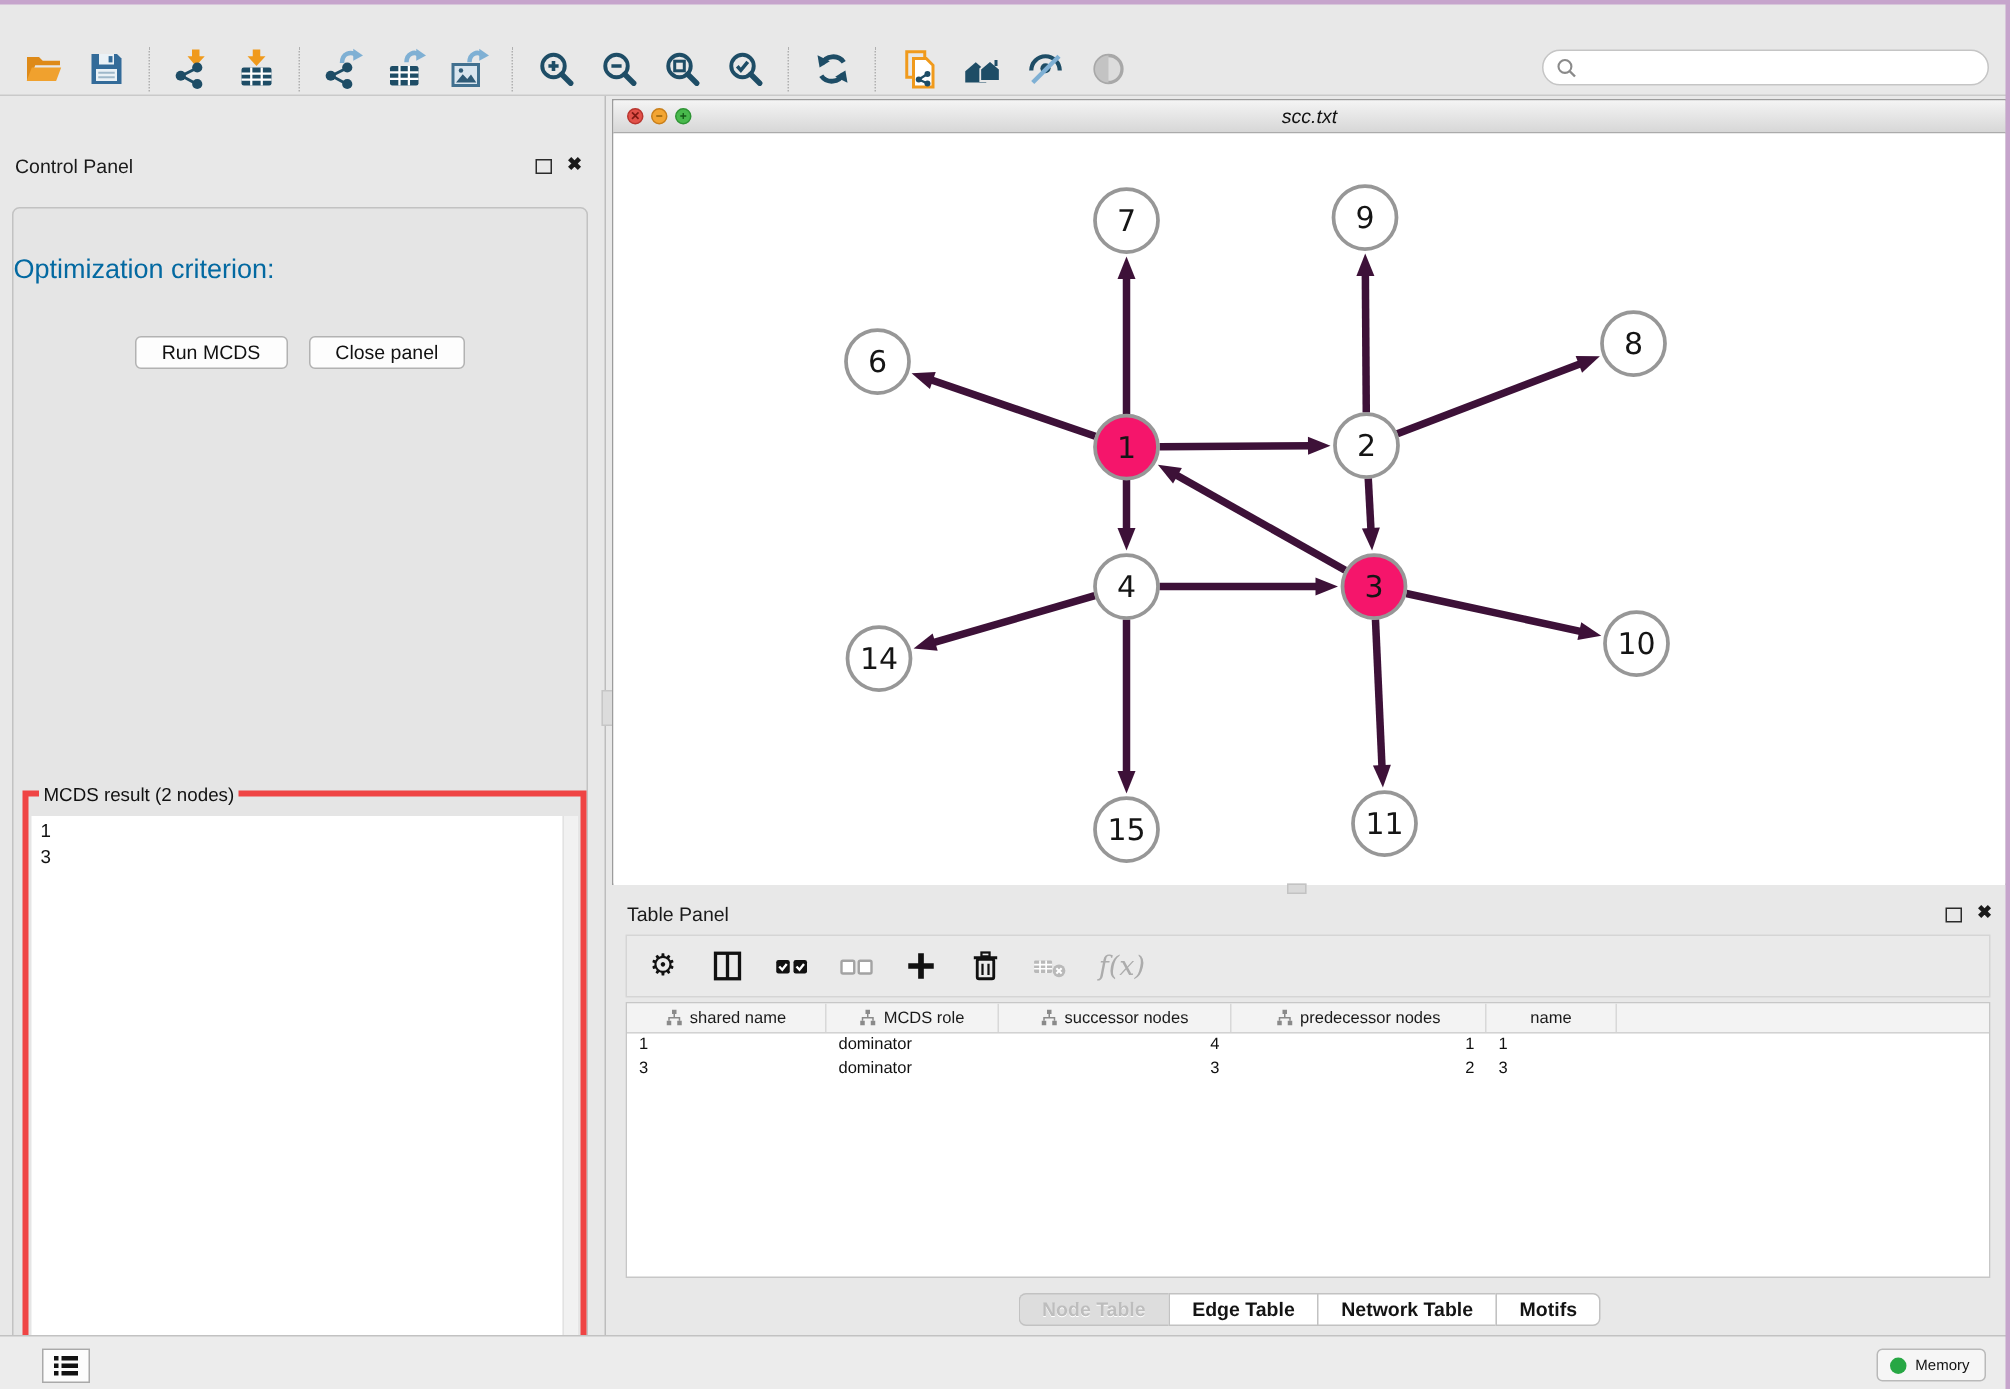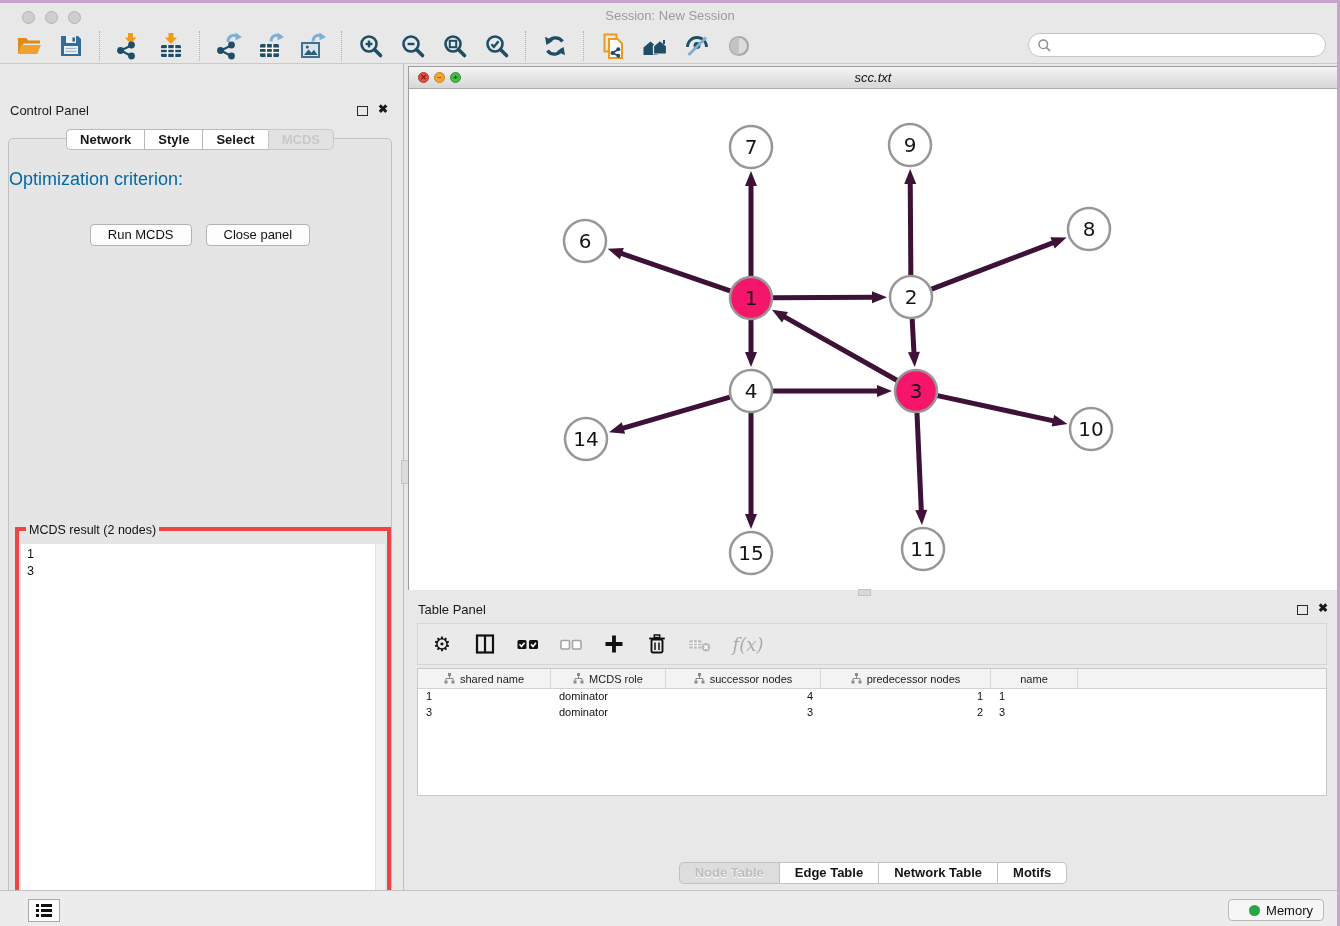--- a/index.html
+++ b/index.html
@@ -61,50 +61,44 @@
   .tl-green{left:41px;background:#48B94C;border:1px solid #2E9434;color:#145A18;}
   .net-canvas{position:relative;width:928px;height:501px;background:#fff;}
 
   
   .table-panel{position:absolute;left:408px;top:532px;width:930px;height:294px;}
   .tp-float{right:30px;} .tp-close{right:10px;}
   .tp-toolbar{position:absolute;left:9px;top:27px;width:910px;height:42px;background:#EAEAEA;border:1px solid #D5D5D5;box-sizing:border-box;display:flex;align-items:center;padding-left:12px;gap:19px;}
   .tbar-btn{display:flex;align-items:center;justify-content:center;width:24px;height:24px;}
   .gear-glyph{font-size:20px;color:#111;line-height:22px;}
   .fx-glyph{font-family:"DejaVu Serif",serif;font-style:italic;font-size:18px;color:#ACACAC;}
-  .tp-table{position:absolute;left:9px;top:72px;width:910px;height:128px;background:#fff;border:1px solid #C7C7C7;box-sizing:border-box;overflow:hidden;}
+  .tp-table{position:absolute;left:9px;top:72px;width:910px;height:184px;background:#fff;border:1px solid #C7C7C7;box-sizing:border-box;overflow:hidden;}
   .tbl-head{display:flex;height:19px;background:#F3F3F3;border-bottom:1px solid #D2D2D2;}
   .tbl-hcell{box-sizing:border-box;border-right:1px solid #D8D8D8;display:flex;align-items:center;justify-content:center;gap:5px;font-size:11px;color:#1A1A1A;}
   .tbl-row{display:flex;height:16px;}
   .tbl-cell{box-sizing:border-box;font-size:11px;color:#111;padding:1px 8px;}
   .tp-tabs{position:absolute;left:0;top:266px;width:100%;display:flex;justify-content:center;}
   .tbl-tab{height:20px;line-height:20px;padding:0 15px;background:#fff;border:1px solid #C2C2C2;border-right:none;font-size:13px;font-weight:bold;color:#141414;}
   .tbl-tab:first-child{border-radius:5px 0 0 5px;}
   .tbl-tab:last-child{border-right:1px solid #C2C2C2;border-radius:0 5px 5px 0;}
   .tbl-tab.selected{background:#DDDDDD;color:#BDBDBD;text-shadow:0 1px 0 #fff;}
 
   
   .statusbar{position:absolute;left:0;top:890px;width:100%;height:36px;background:#ECECEC;border-top:1px solid #C2C2C2;box-sizing:border-box;}
   .list-btn{position:absolute;left:28px;top:8px;width:30px;height:21px;background:#FCFCFC;border:1px solid #A9A9A9;display:flex;align-items:center;justify-content:center;}
-  .memory-btn{position:absolute;right:16px;top:8px;height:20px;padding:0 10px 0 20px;background:#F6F6F6;border:1px solid #B9B9B9;border-radius:4px;display:flex;align-items:center;gap:6px;font-size:13px;color:#111;}
+  .memory-btn{position:absolute;right:16px;top:8px;height:20px;padding:0 10px 0 8px;background:#F6F6F6;border:1px solid #B9B9B9;border-radius:4px;display:flex;align-items:center;gap:6px;font-size:10px;color:#111;}
   .mem-dot{width:11px;height:11px;border-radius:50%;}
 </style>
 </head>
 <body>
 
 <div class="app">
   <div class="edge-top"></div>
   <div class="edge-right"></div>
 
-  <div class="titlebar">
-    <span class="traffic" style="left:22px"></span>
-    <span class="traffic" style="left:45px"></span>
-    <span class="traffic" style="left:68px"></span>
-    <div class="win-title">Session: New Session</div>
-  </div>
 
   <div class="toolbar">
     <span class="tool-btn">
       <svg width="28" height="28" viewBox="0 0 28 28">
           <path d="M3 22 V6 h8 l2.5 2.5 H25 v3 H8.5 L4.5 22 Z" fill="#DE8A18"></path>
           <path d="M6.2 13 h19.6 l-3.4 9 H2.8 Z" fill="#F0A12E"></path>
         </svg>
     </span>
     <span class="tool-btn">
       <svg width="28" height="28" viewBox="0 0 28 28">
@@ -259,26 +253,20 @@
       <input type="text" placeholder="" style="">
     </div>
   </div>
 
   <div class="main">
 
     <div class="control-panel">
       <div class="panel-title">Control Panel</div>
       <span class="float-ico cp-float"></span>
       <span class="close-ico cp-close">✖</span>
-      <div class="cp-tabs">
-          <span class="cp-tab">Network</span>
-          <span class="cp-tab">Style</span>
-          <span class="cp-tab">Select</span>
-          <span class="cp-tab disabled">MCDS</span>
-        </div>
       <div class="cp-box">
         <div class="opt-label">Optimization criterion:</div>
         <div class="btn-row">
           <span class="push-btn">Run MCDS</span>
           <span class="push-btn">Close panel</span>
         </div>
         <div class="result-group">
           <span class="result-legend">MCDS result (2 nodes)</span>
           <div class="result-text">
               <div>1</div>

